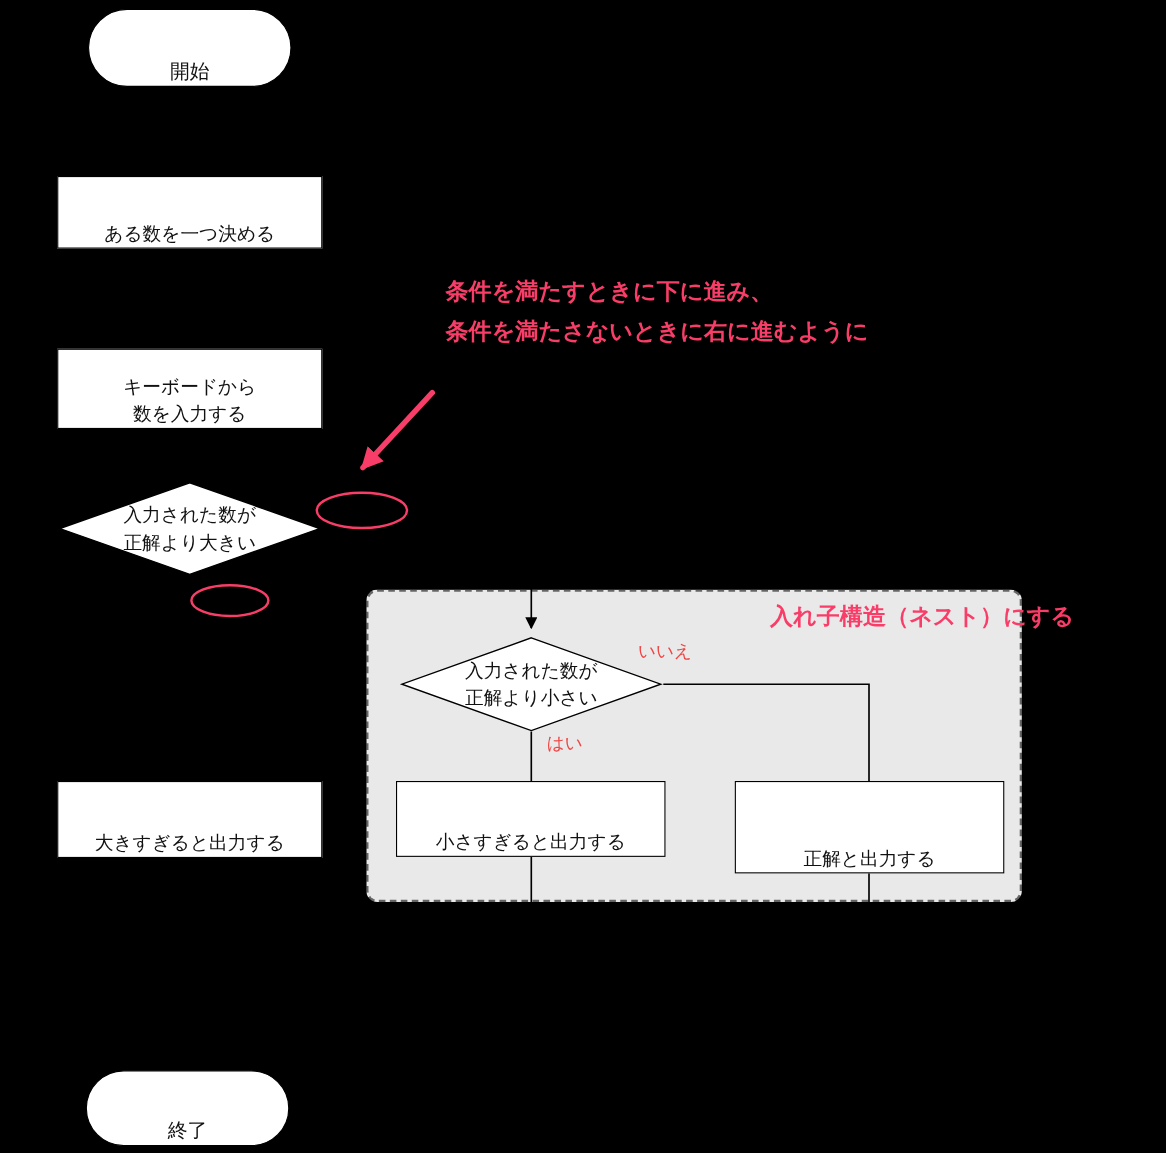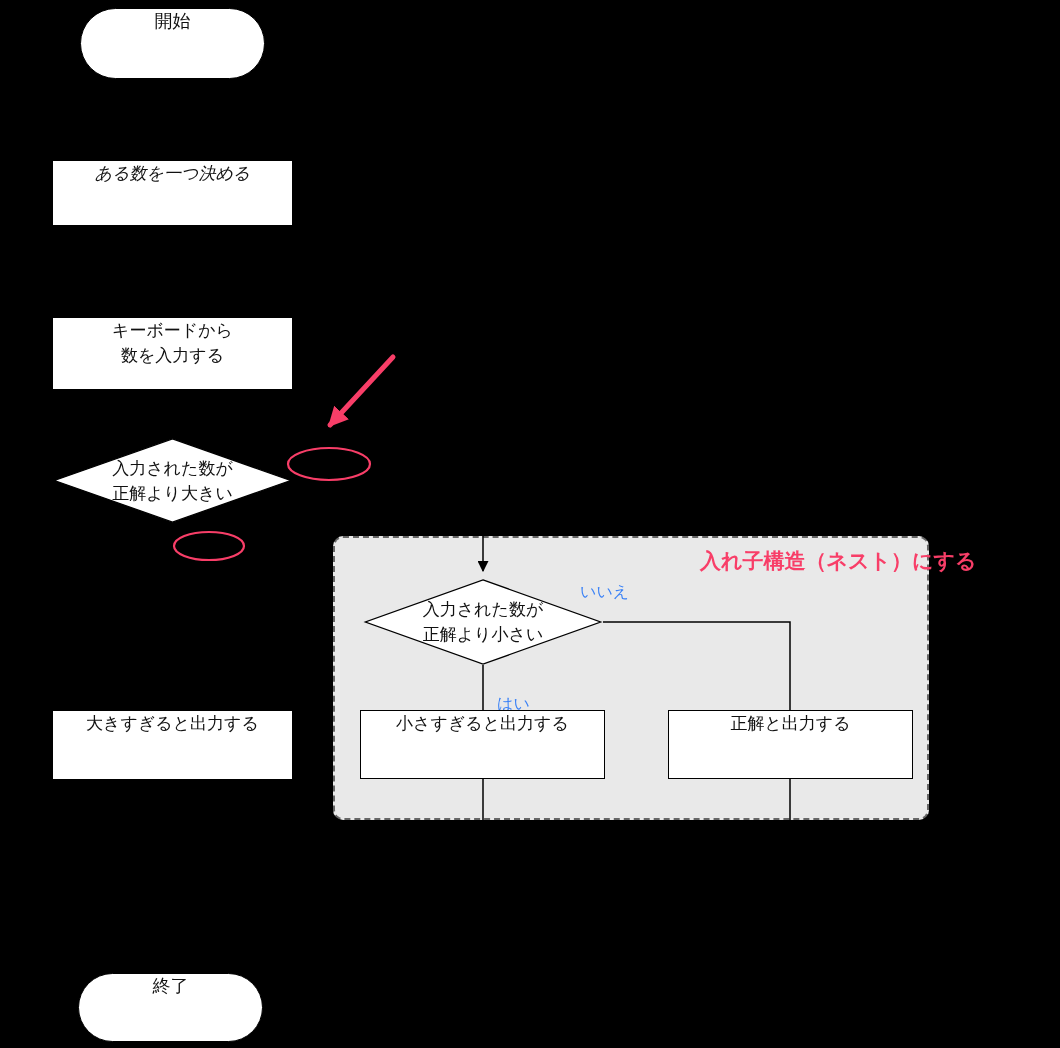--- a/index.html
+++ b/index.html
@@ -15,21 +15,21 @@
     font-family: "Liberation Sans", "DejaVu Sans", sans-serif;
   }
   .shape {
     position: absolute;
     box-sizing: border-box;
     background: #ffffff;
     border: 1px solid #000;
     display: flex;
     flex-direction: column;
     align-items: center;
-    justify-content: flex-start;
+    justify-content: flex-end;
     text-align: center;
     font-size: 17px;
     line-height: 25px;
     color: #111;
     z-index: 2;
   }
   .terminal { border-radius: 40px; }
   .diamond {
     position: absolute;
     display: flex;
@@ -61,21 +61,21 @@
     color: #f83e68;
     font-weight: bold;
     font-size: 21px;
     line-height: 36px;
     white-space: nowrap;
     z-index: 4;
   }
   .small-label {
     position: absolute;
     font-size: 16px;
-    color: #3b82f6;
+    color: #ef4444;
     white-space: nowrap;
     z-index: 2;
   }
   .overlay-black {
     position: absolute;
     left: 0; top: 0;
     z-index: 1;
     pointer-events: none;
   }
   .overlay-pink {
@@ -105,21 +105,21 @@
   <path d="M483 779 V820" stroke="#000" stroke-width="1.5" fill="none"></path>
   <path d="M790 779 V820" stroke="#000" stroke-width="1.5" fill="none"></path>
 </svg>
 
 <div class="panel" style="left:333px; top:536px; width:596px; height:284px;"></div>
 
 <div class="shape terminal" style="left:80px; top:8px; width:185px; height:71px; font-size:18px;">
   <div>開始</div>
 </div>
 
-<div class="shape" style="left:52px; top:160px; width:241px; height:66px;font-style:italic;">
+<div class="shape" style="left:52px; top:160px; width:241px; height:66px;">
   <div>ある数を一つ決める</div>
 </div>
 
 <div class="shape" style="left:52px; top:317px; width:241px; height:73px;">
   <div>キーボードから</div>
   <div>数を入力する</div>
 </div>
 
 <div class="diamond" style="left:52px; top:438px; width:241px; height:85px;">
   <svg viewBox="0 0 100 100" preserveAspectRatio="none">
@@ -139,31 +139,33 @@
 
 <div class="diamond" style="left:363px; top:579px; width:240px; height:86px;">
   <svg viewBox="0 0 100 100" preserveAspectRatio="none">
     <polygon points="50,1 99,50 50,99 1,50" fill="#ffffff" stroke="#000" stroke-width="1.3" vector-effect="non-scaling-stroke"></polygon>
   </svg>
   <div class="dline">入力された数が</div>
   <div class="dline">正解より小さい</div>
 </div>
 
 <div class="small-label" style="left:580px; top:582px;">いいえ</div>
-<div class="small-label" style="left:497px; top:694px;">はい</div>
+<div class="small-label" style="left:497px; top:666px;">はい</div>
 
 <div class="shape" style="left:360px; top:710px; width:245px; height:69px;">
   <div>小さすぎると出力する</div>
 </div>
 
-<div class="shape" style="left:668px; top:710px; width:245px; height:69px;">
+<div class="shape" style="left:668px; top:710px; width:245px; height:84px;">
   <div>正解と出力する</div>
 </div>
 
 <div class="note" style="left:405px; top:248px;">
+  <div>条件を満たすときに下に進み、</div>
+  <div>条件を満たさないときに右に進むように</div>
 </div>
 
 <div class="note" style="left:700px; top:543px;">
   <div>入れ子構造（ネスト）にする</div>
 </div>
 
 <svg class="overlay-pink" width="1060" height="1048" viewBox="0 0 1060 1048">
   <defs>
     <marker id="arrP" viewBox="0 0 10 10" refX="8.5" refY="5" markerWidth="20" markerHeight="20" orient="auto-start-reverse" markerUnits="userSpaceOnUse">
       <path d="M0 0 L10 5 L0 10 z" fill="#f83e68"></path>

